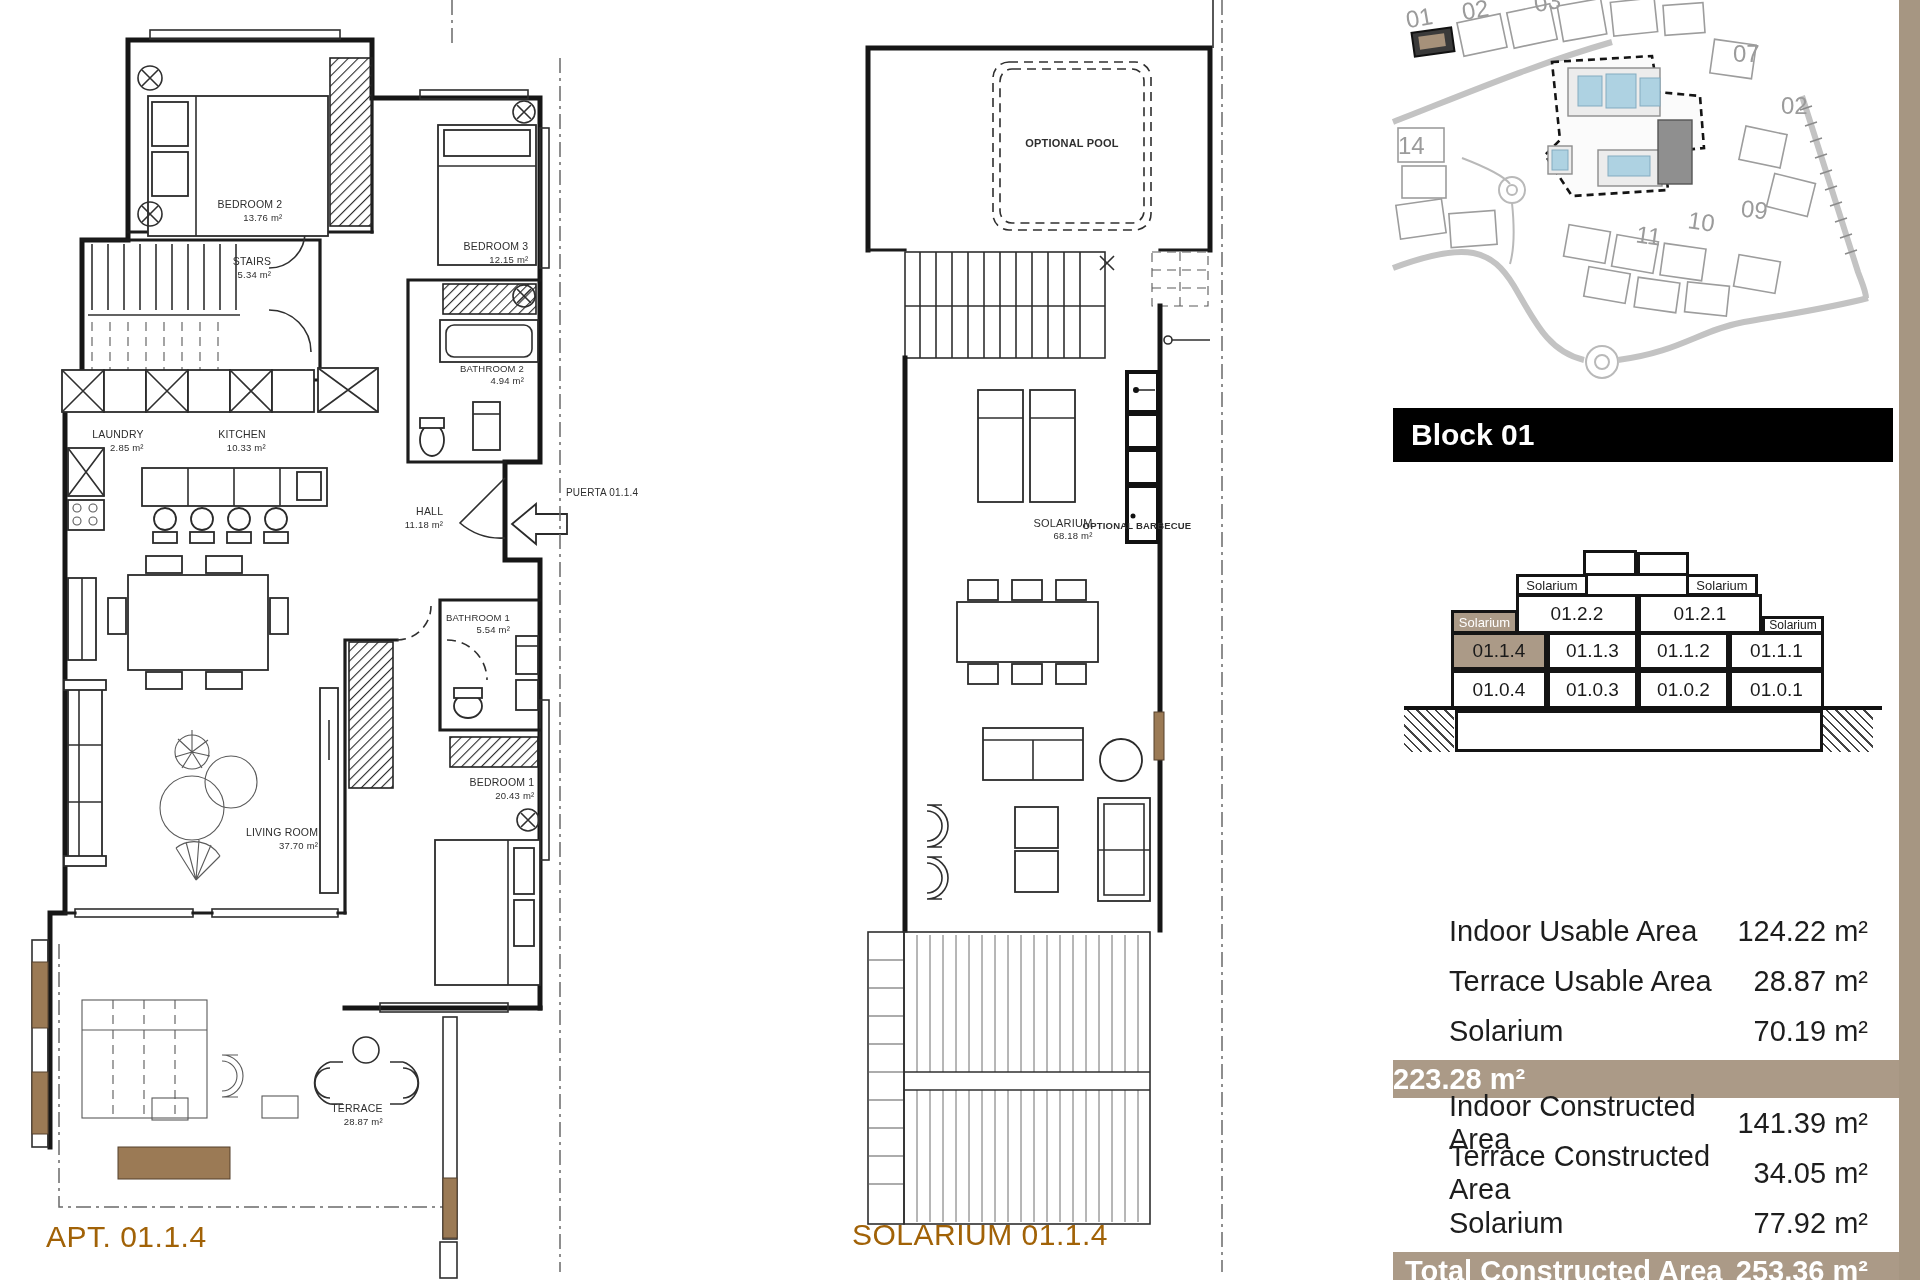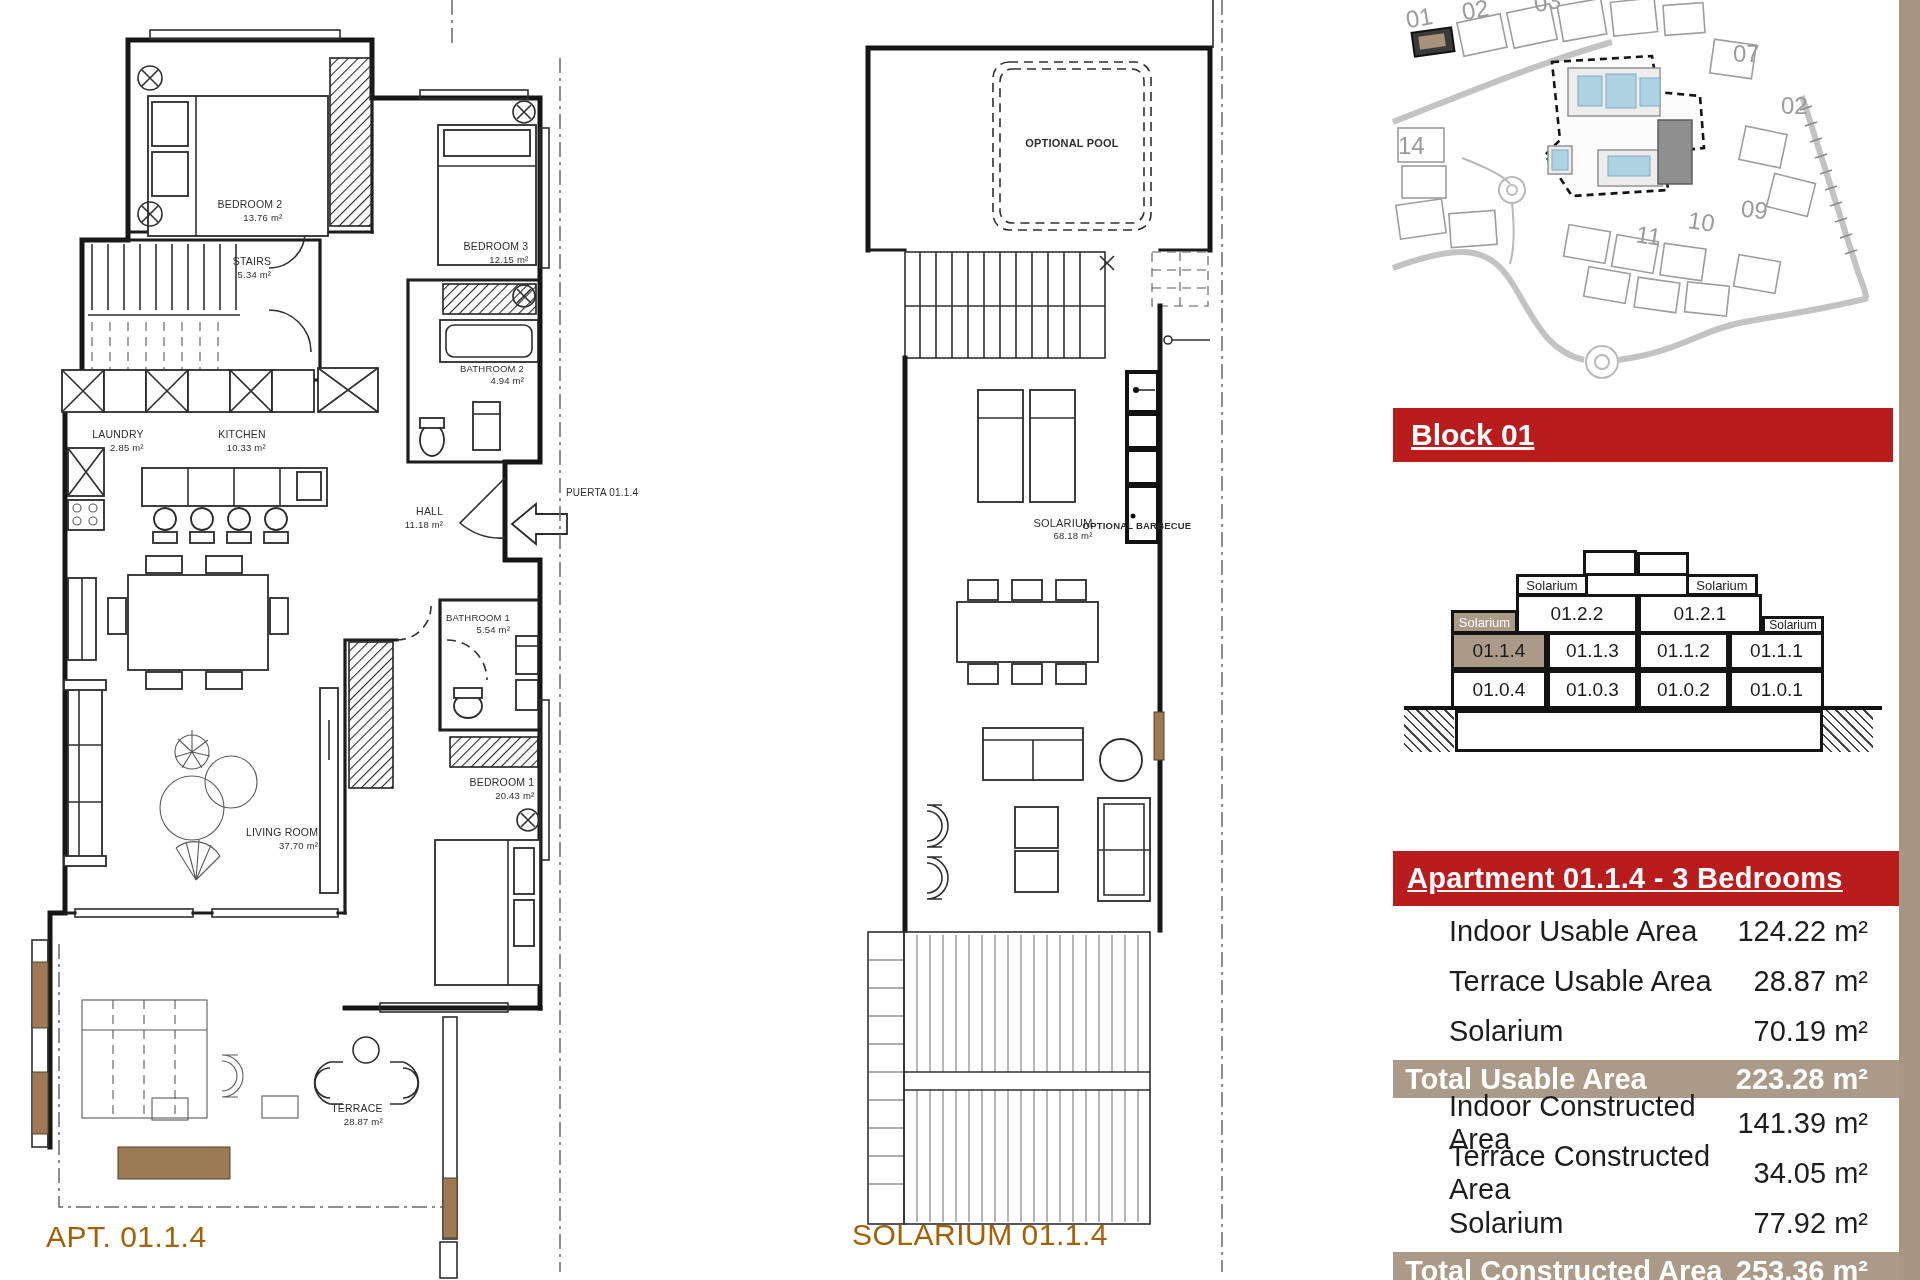--- a/index.html
+++ b/index.html
@@ -19,21 +19,21 @@
   .mapbld{fill:#ffffff;stroke:#9d9d9d;stroke-width:1.6;}
   .devline{fill:#fbfbfb;stroke:#141414;stroke-width:2.6;stroke-dasharray:7 5;}
   .pool{fill:#aed2e2;stroke:#83abc0;stroke-width:1;}
   
   .rlabel{position:absolute;transform:translateX(-50%);text-align:right;color:#2e2e2e;
           font-size:10.5px;line-height:1.3;letter-spacing:.2px;white-space:nowrap;}
   .rlabel .ar{display:block;font-size:9.5px;}
   .caption{position:absolute;color:#a16207;font-size:30px;letter-spacing:.5px;}
   .mapnum{position:absolute;color:#9b9b9b;font-size:24px;}
   
-  .bar{position:absolute;background:#b91c1c;color:#fff;font-weight:bold;display:flex;align-items:center;text-decoration:underline;}
+  .bar{position:absolute;background:#000000;color:#fff;font-weight:bold;display:flex;align-items:center;}
   .block-bar{left:1393px;top:408px;width:482px;height:54px;font-size:30px;padding-left:18px;}
   .apt-bar{left:1393px;top:851px;width:513px;height:55px;font-size:29px;padding-left:14px;letter-spacing:.3px;}
   .tan-stripe{position:absolute;left:1899px;top:0;width:21px;height:1280px;background:#a69682;}
   
   .bd{position:absolute;left:1412px;top:540px;width:470px;height:220px;}
   .bd .cell{position:absolute;box-sizing:border-box;border:3px solid #141414;background:#fff;
             display:flex;align-items:center;justify-content:center;font-size:19px;color:#1a1a1a;}
   .bd .sol{font-size:13px;}
   .bd .tan{background:#ab9a87;}
   .bd .tan.sol{color:#fff;}
@@ -537,38 +537,34 @@
     <div class="cell" style="left:39px;top:130px;width:96px;height:40px;">01.0.4</div>
     <div class="cell" style="left:135px;top:130px;width:91px;height:40px;">01.0.3</div>
     <div class="cell" style="left:226px;top:130px;width:91px;height:40px;">01.0.2</div>
     <div class="cell" style="left:317px;top:130px;width:95px;height:40px;">01.0.1</div>
     <div class="ground"></div>
     <div class="cell" style="left:43px;top:170px;width:368px;height:42px;"></div>
     <div class="hatch" style="left:-8px;"></div>
     <div class="hatch" style="left:411px;"></div>
   </div>
 
-  <div class="bar apt-bar">
-    <span>Apartment 01.1.4 - 3 Bedrooms</span>
-  </div>
   <div class="apt-table">
     <div class="row">
       <span class="lbl">Indoor Usable Area</span>
       <span class="val">124.22 m²</span>
     </div>
     <div class="row">
       <span class="lbl">Terrace Usable Area</span>
       <span class="val">28.87 m²</span>
     </div>
     <div class="row">
       <span class="lbl">Solarium</span>
       <span class="val">70.19 m²</span>
     </div>
     <div class="row total">
-      <span class="lbl">Total Usable Area</span>
       <span class="val">223.28 m²</span>
     </div>
     <div class="row">
       <span class="lbl">Indoor Constructed Area</span>
       <span class="val">141.39 m²</span>
     </div>
     <div class="row">
       <span class="lbl">Terrace Constructed Area</span>
       <span class="val">34.05 m²</span>
     </div>

